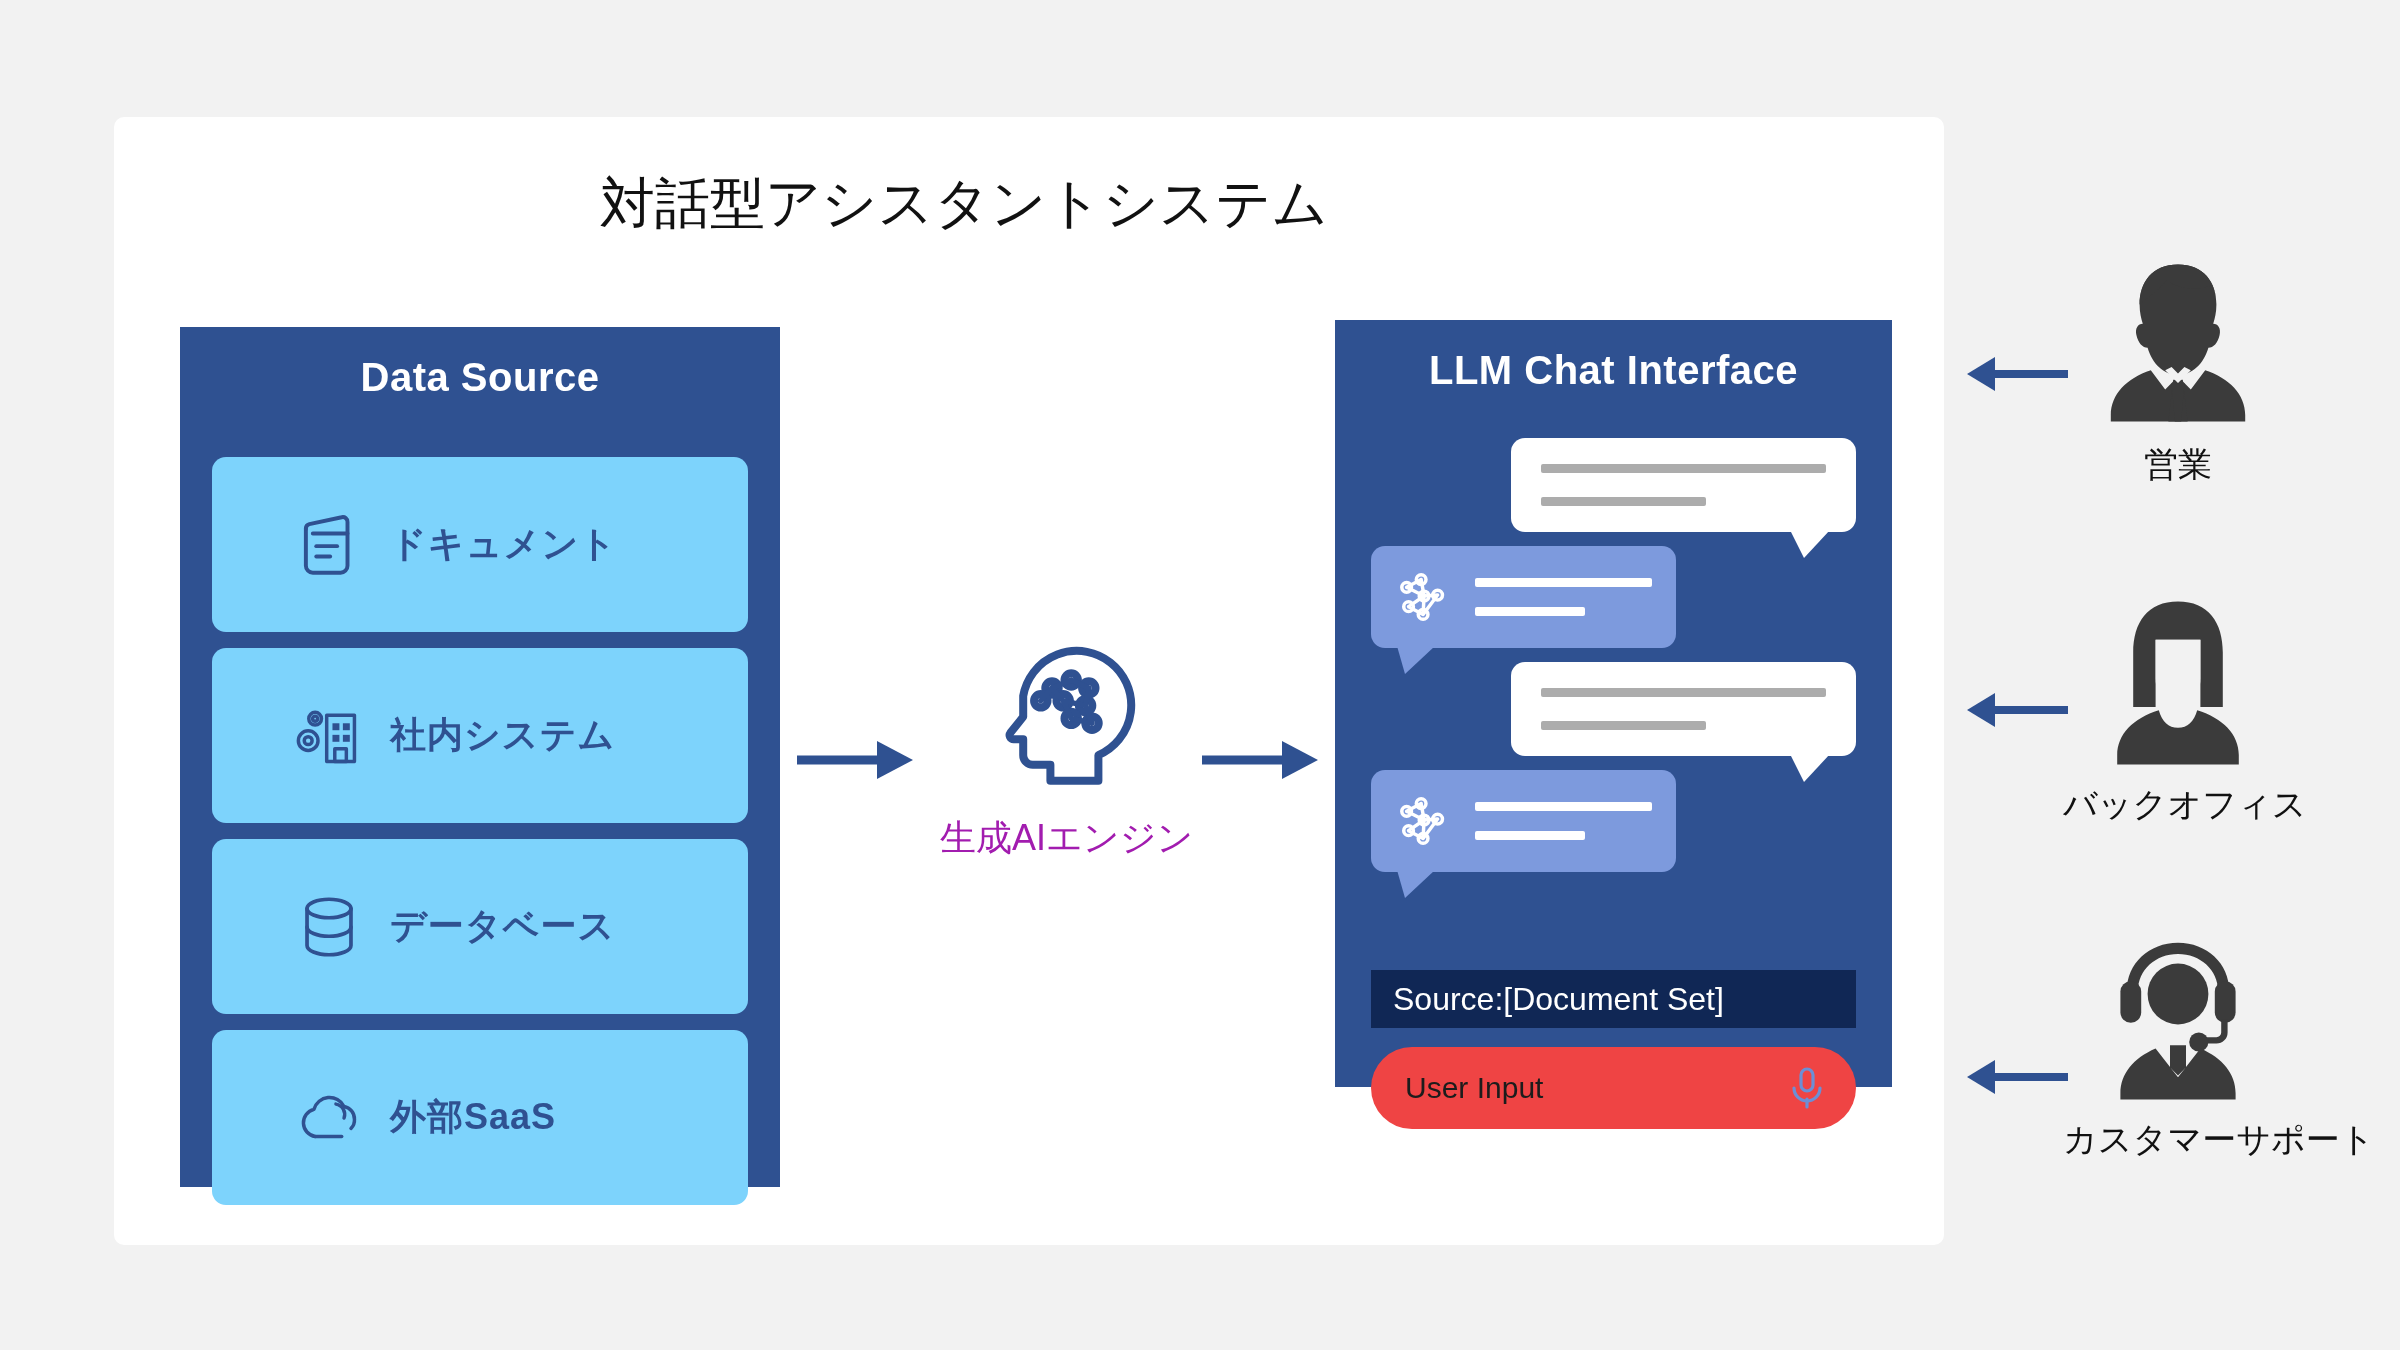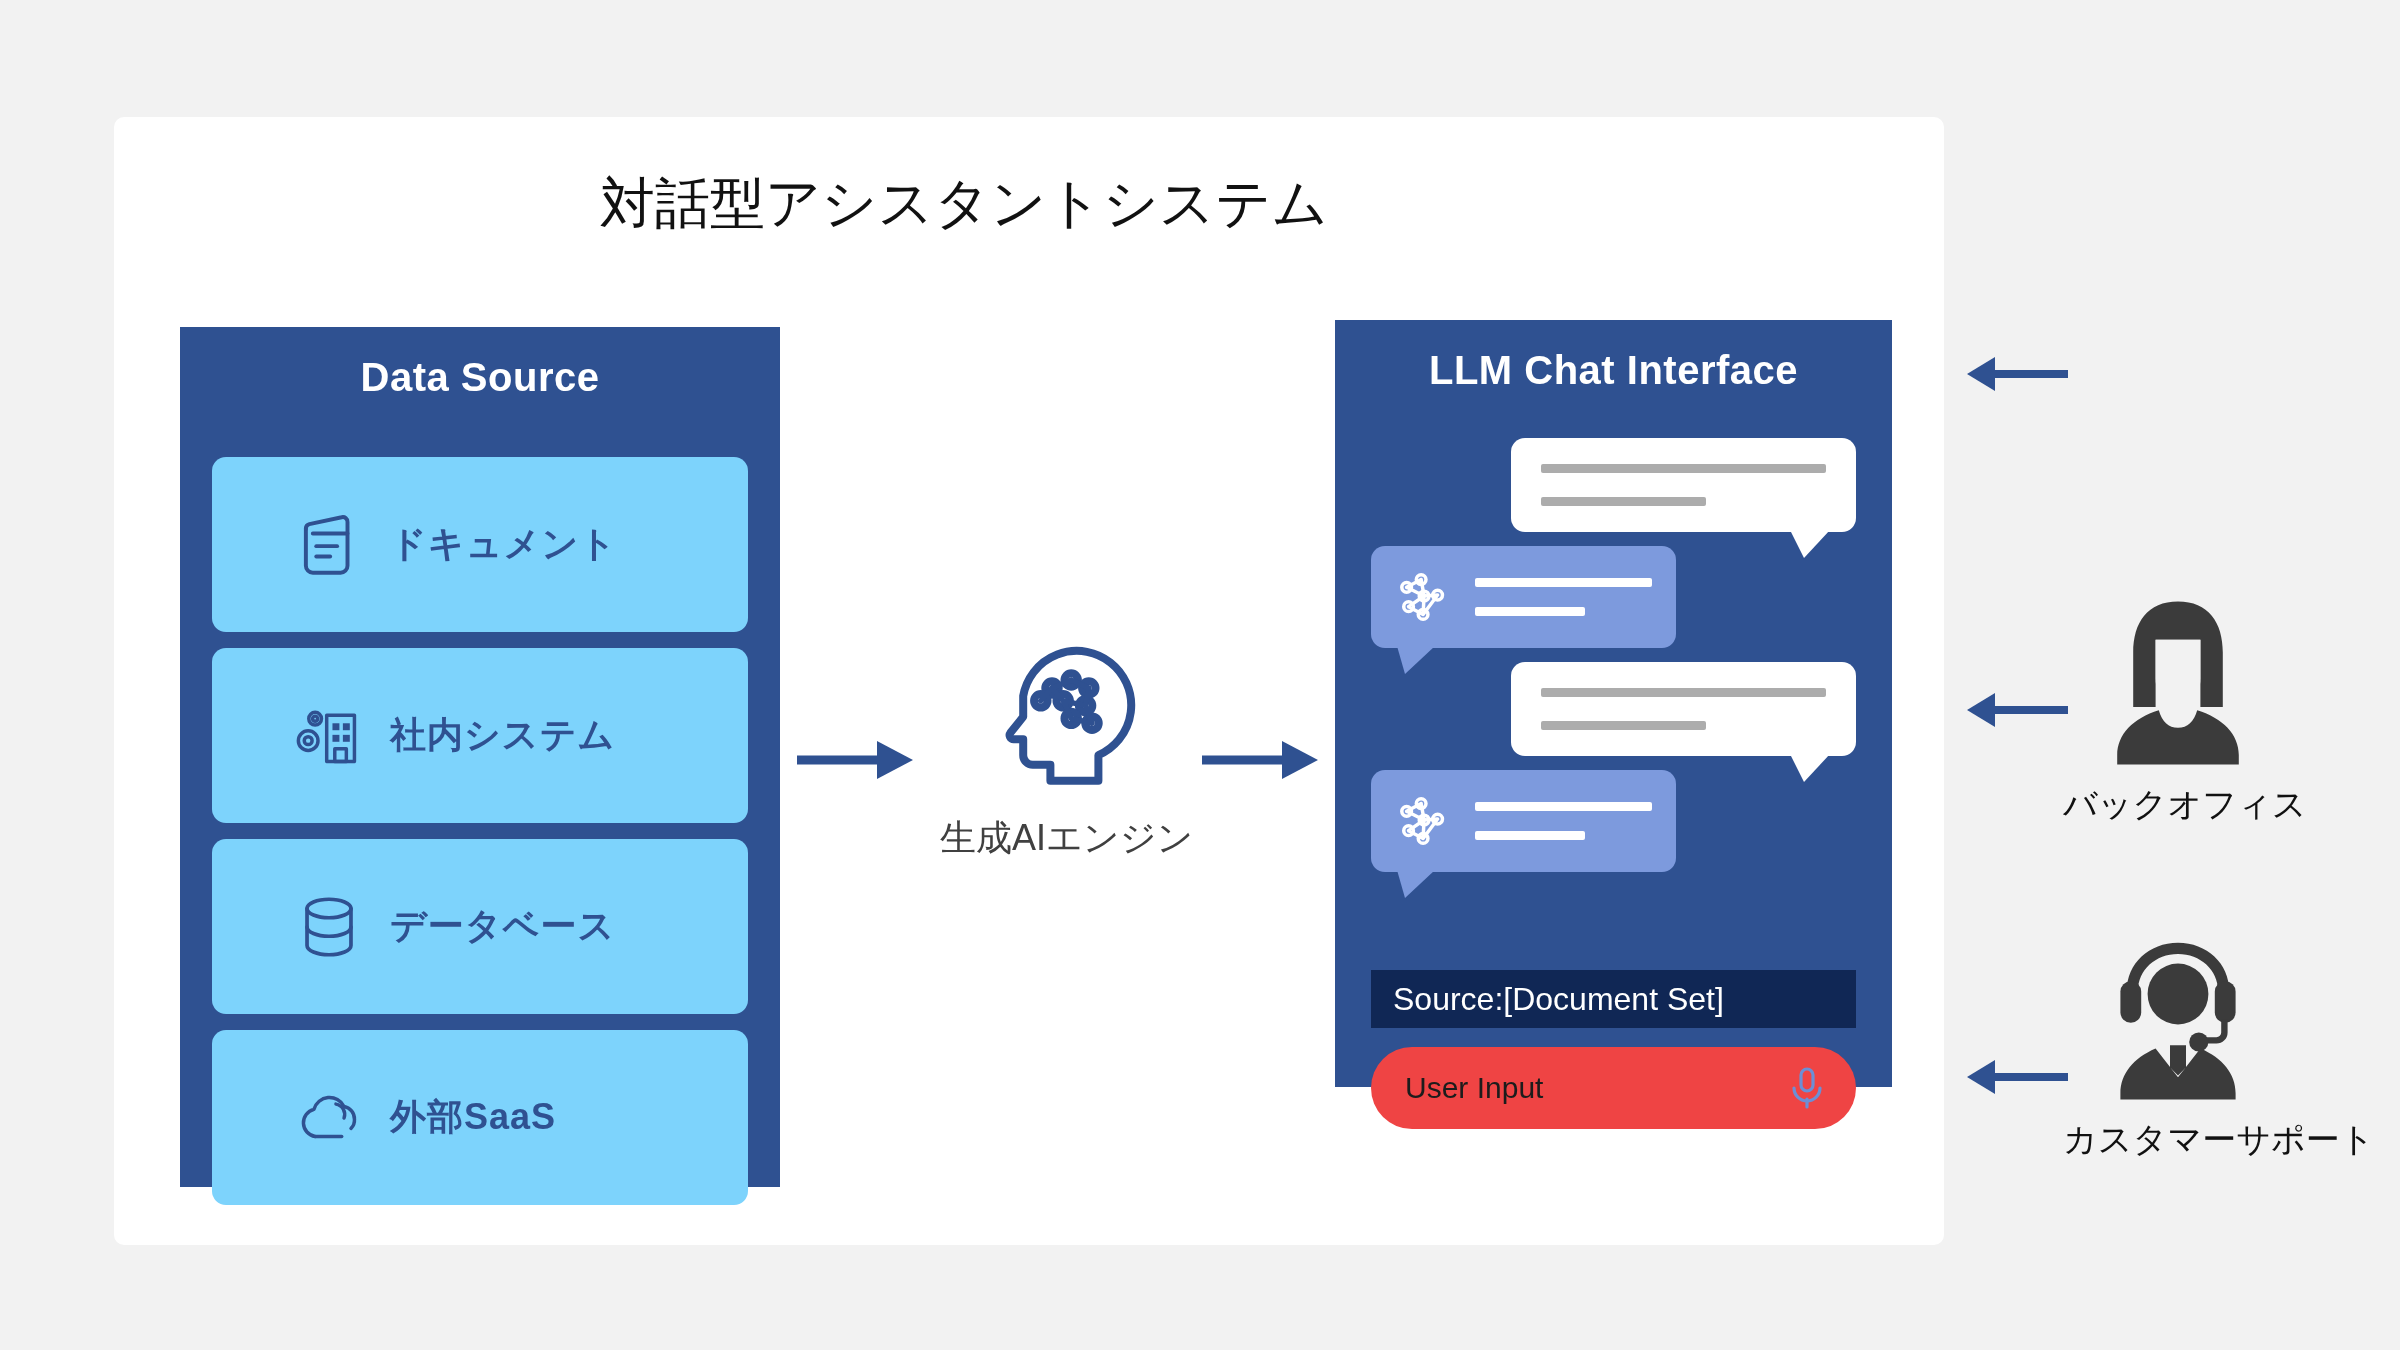--- a/index.html
+++ b/index.html
@@ -80,21 +80,21 @@
   #engine {
     position: absolute;
     left: 940px; top: 640px;
     width: 240px;
     text-align: center;
   }
   #engine .head-icon { width: 160px; height: 160px; display: block; margin: 0 auto; }
   #engine .engine-label {
     margin-top: 14px;
     font-size: 36px;
-    color: #404040;
+    color: #a21caf;
     white-space: nowrap;
   }
 
   .flow-arrow { position: absolute; }
   #arrow-in  { left: 795px; top: 735px; width: 120px; height: 50px; }
   #arrow-out { left: 1200px; top: 735px; width: 120px; height: 50px; }
 
   
   #chat-panel {
     left: 1335px; top: 320px;
@@ -372,20 +372,33 @@
       </span>
     </div>
   </div>
 
   <span class="back-arrow" id="back-arrow-0">
     <svg viewBox="0 0 105 44" fill="none">
       <path d="M103 22 L26 22" stroke="#2f5191" stroke-width="8"></path>
       <path d="M30 5 L2 22 L30 39 Z" fill="#2f5191"></path>
     </svg>
   </span>
+  <div class="persona" id="persona-0">
+    <span class="avatar">
+      <svg viewBox="0 0 100 110" fill="#3b3b3b">
+        <path d="M50 6 C34 6 26 17 26 31 c0 5 1 9 2 12 c-3 0 -5 3 -4 7 c1 5 4 8 7 8 c3 10 10 17 19 17 s16 -7 19 -17 c3 0 6 -3 7 -8 c1 -4 -1 -7 -4 -7 c1 -3 2 -7 2 -12 C74 17 66 6 50 6 Z"></path>
+        <path d="M26 31 c0 -14 8 -25 24 -25 s24 11 24 25 c0 -4 -1 -9 -3 -12 c-8 3 -20 3 -28 -3 c-4 5 -11 10 -17 15 Z"></path>
+        <path d="M33 72 C18 77 8 87 8 100 L8 104 L92 104 L92 100 C92 87 82 77 67 72 L58 84 L50 76 L42 84 Z"></path>
+        <path d="M47 78 L53 78 L56 104 L44 104 Z" fill="#3b3b3b"></path>
+        <path d="M42 72 L50 80 L58 72 L54 70 L50 74 L46 70 Z" fill="#f2f2f2"></path>
+        <path d="M46 80 L54 80 L52 104 L48 104 Z" fill="#3b3b3b"></path>
+      </svg>
+    </span>
+    <div class="pname">営業</div>
+  </div>
 
   <span class="back-arrow" id="back-arrow-1">
     <svg viewBox="0 0 105 44" fill="none">
       <path d="M103 22 L26 22" stroke="#2f5191" stroke-width="8"></path>
       <path d="M30 5 L2 22 L30 39 Z" fill="#2f5191"></path>
     </svg>
   </span>
   <div class="persona" id="persona-1">
     <span class="avatar">
       <svg viewBox="0 0 100 110" fill="#3b3b3b">

